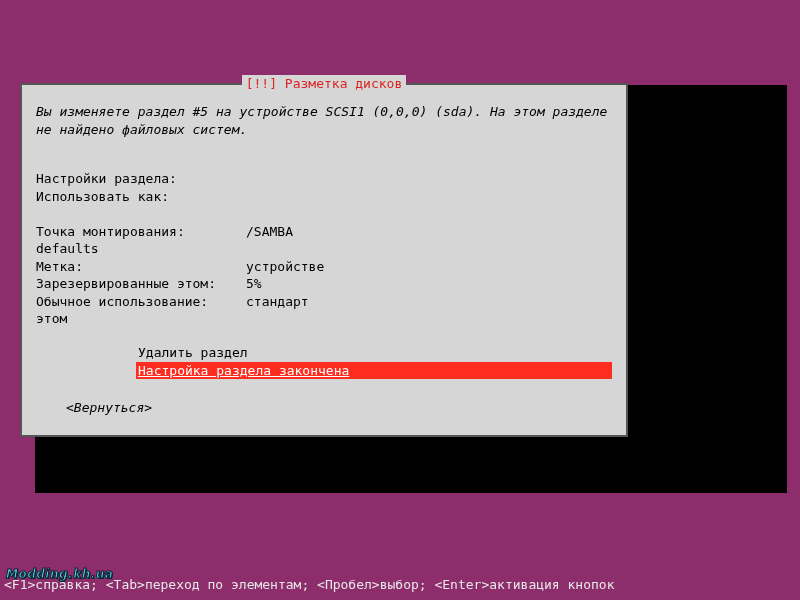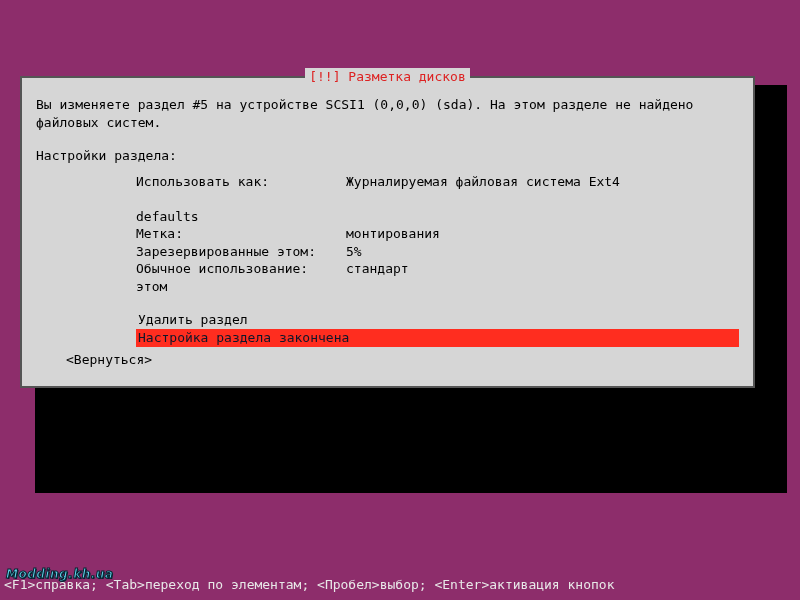--- a/index.html
+++ b/index.html
@@ -16,52 +16,52 @@
   .shadow {
     position: absolute;
     top: 85px;
     left: 35px;
     width: 752px;
     height: 408px;
     background: #000;
   }
   .dialog {
     position: absolute;
-    top: 76px;
+    top: 83px;
     left: 20px;
-    width: 735px;
+    width: 608px;
     background: #d6d6d6;
     border: 2px solid #555;
     padding: 18px 14px 18px 14px;
     color: #000;
   }
   .title-wrap {
     position: absolute;
     top: -10px;
     left: 0;
     width: 100%;
     text-align: center;
   }
   .title {
     display: inline-block;
     background: #d6d6d6;
     color: #d22;
     padding: 0 4px;
     font-weight: normal;
   }
-  .msg { white-space: pre-wrap; margin-bottom: 16px; }
-  .subhead { margin-bottom: 8px; }
-  .settings { margin-left: 100px; margin-bottom: 16px; }
+  .msg { white-space: pre-wrap; margin-bottom: 32px; font-style: italic; }
+  .subhead { margin-bottom: 0; }
+  .settings { margin-bottom: 16px; }
   .row { display: flex; }
   .key { width: 210px; }
   .val { }
   .actions { margin-left: 100px; }
   .action { padding: 0 2px; cursor: pointer; }
-  .action.selected { background: #ff2d1f; color: #0f172a; padding-right: 230px; }
-  .back { margin-top: 4px; margin-left: 30px; cursor: pointer; }
+  .action.selected { background: #ff2d1f; color: #ffffff; padding-right: 230px; text-decoration: underline; }
+  .back { margin-top: 20px; margin-left: 30px; cursor: pointer; font-style: italic; }
   .footer {
     position: absolute;
     left: 0;
     bottom: 6px;
     color: #e8e8e8;
     font-size: 13px;
     padding-left: 4px;
     white-space: pre;
   }
   .watermark {
@@ -87,32 +87,35 @@
   <div class="title-wrap">
     <span class="title">[!!] Разметка дисков</span>
   </div>
 
   <div class="msg">Вы изменяете раздел #5 на устройстве SCSI1 (0,0,0) (sda). На этом разделе не найдено файловых систем.</div>
   <div class="subhead">Настройки раздела:</div>
 
   <div class="settings" id="settings-list">
       <div class="row">
         <div class="key">Использовать как:</div>
-        <div class="val">Журналируемая файловая система Ext4</div>
       </div>
       <div class="row">
         <div class="key">&nbsp;</div>
         <div class="val"></div>
       </div>
       <div class="row">
+        <div class="key">Точка монтирования:</div>
+        <div class="val">/SAMBA</div>
+      </div>
+      <div class="row">
         <div class="val">defaults</div>
       </div>
       <div class="row">
         <div class="key">Метка:</div>
-        <div class="val">монтирования</div>
+        <div class="val">устройстве</div>
       </div>
       <div class="row">
         <div class="key">Зарезервированные этом:</div>
         <div class="val">5%</div>
       </div>
       <div class="row">
         <div class="key">Обычное использование:</div>
         <div class="val">стандарт</div>
       </div>
       <div class="row">

